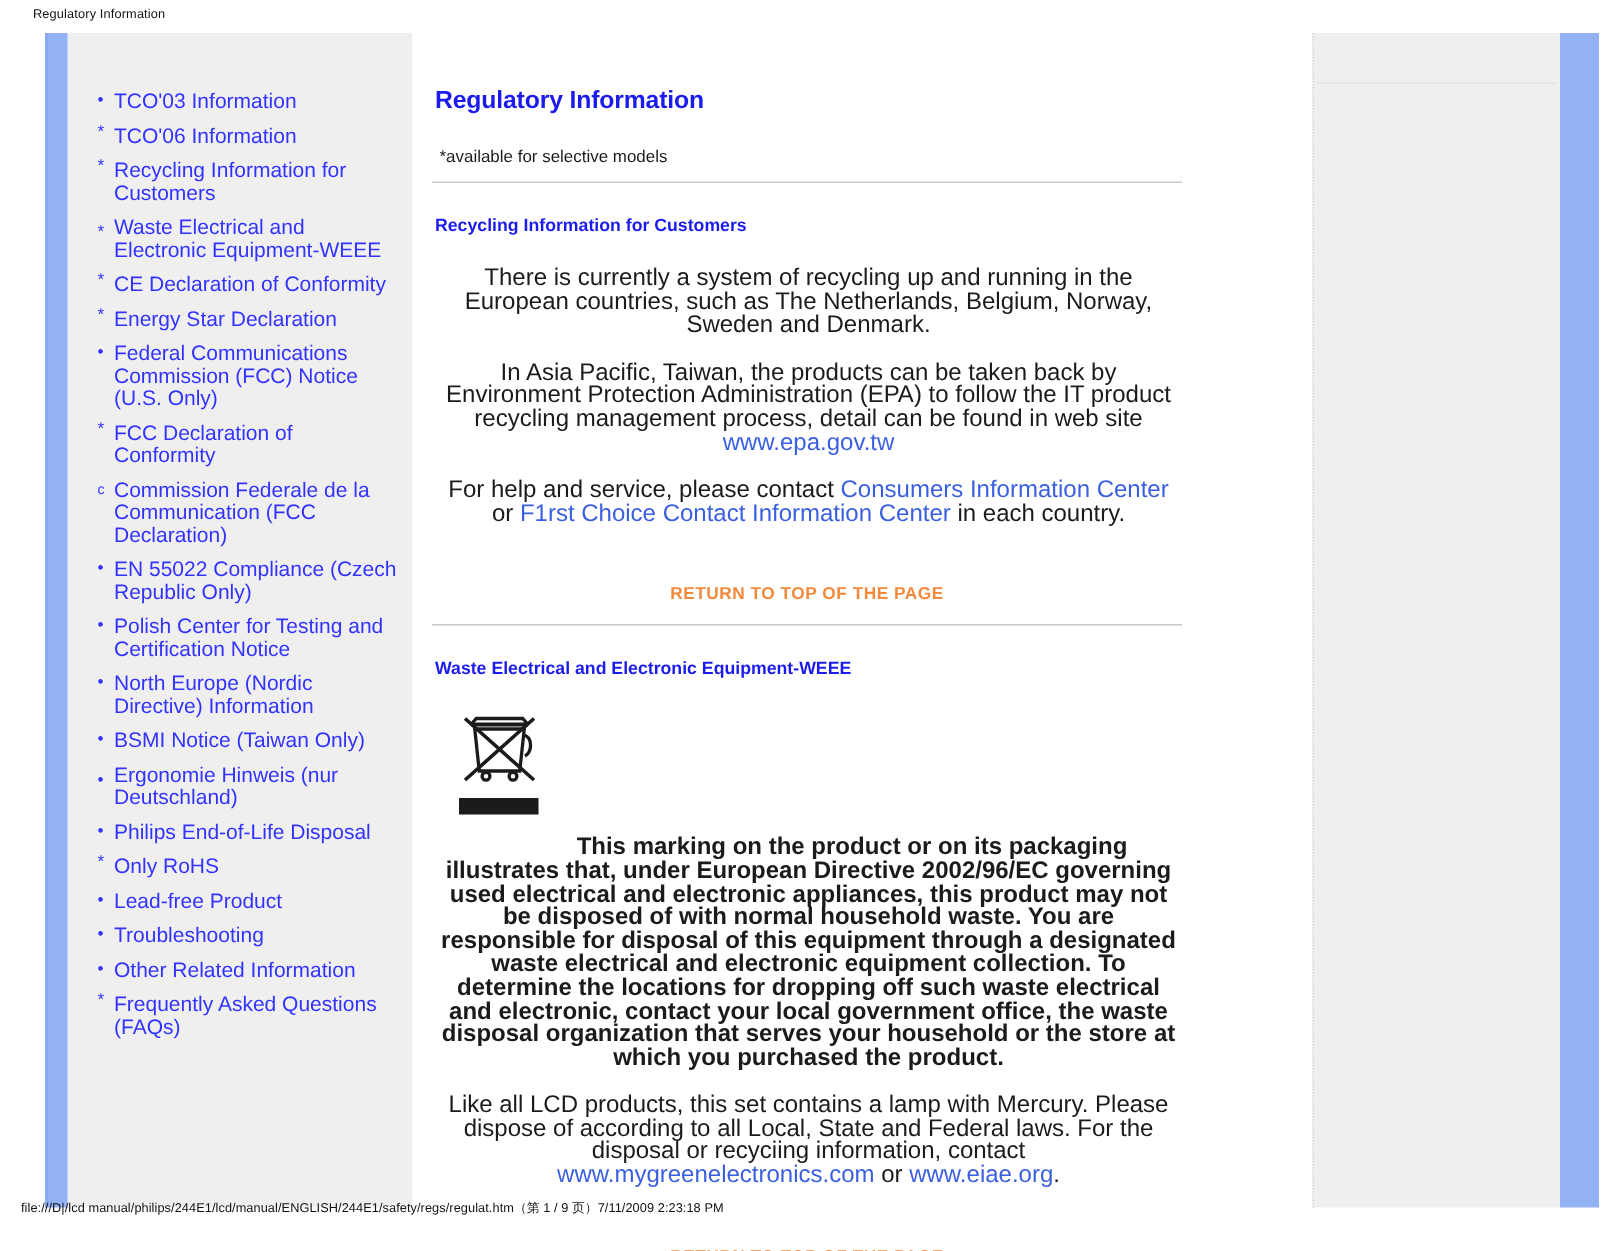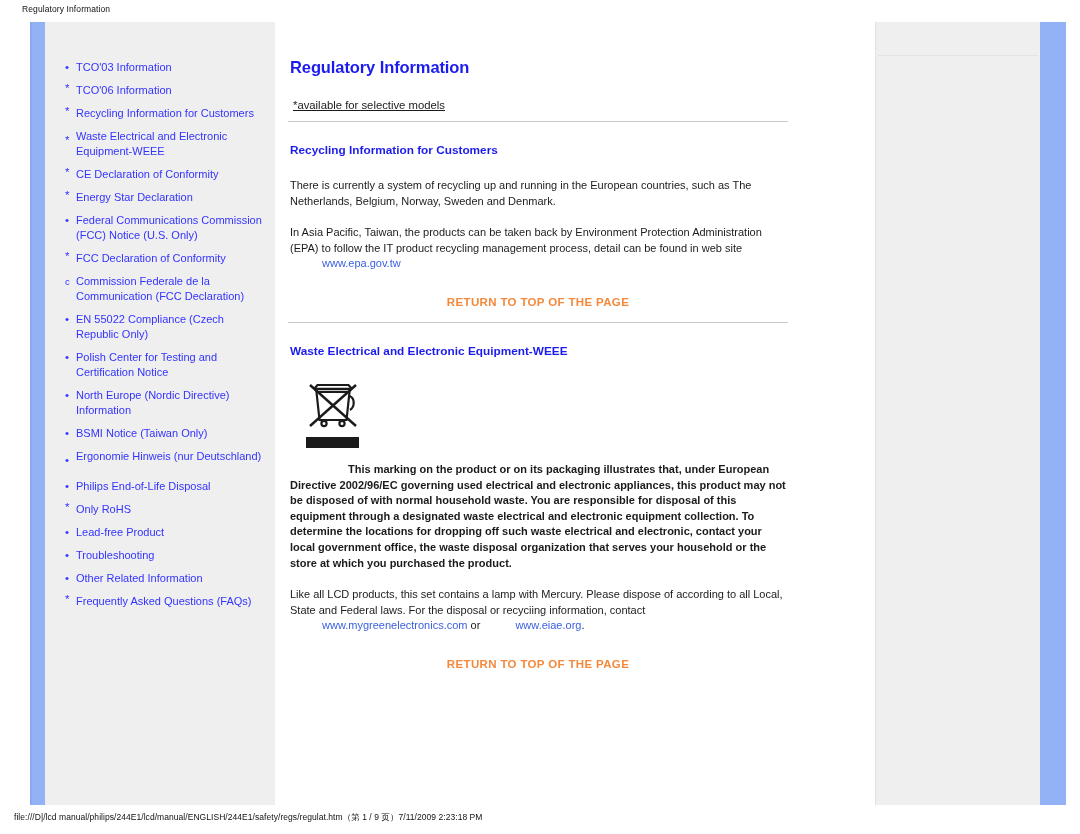--- a/index.html
+++ b/index.html
@@ -21,21 +21,21 @@
     position: absolute;
     top: 4px;
     left: 22px;
     font-size: 8.5px;
     color: #111111;
     letter-spacing: 0.1px;
     font-family: "Liberation Sans", sans-serif;
   }
   .print-footer {
     position: absolute;
-    bottom: 10px;
+    bottom: 22px;
     left: 14px;
     font-size: 8.5px;
     color: #111111;
     letter-spacing: 0.05px;
     white-space: nowrap;
     font-family: "Liberation Sans", sans-serif;
   }
 
   
   .page {
@@ -92,21 +92,21 @@
   .nav-item .bullet.lowered {
     line-height: 22px;
   }
   .nav-item .bullet.letter {
     font-size: 9.5px;
     line-height: 15px;
   }
   .nav-item a,
   .nav-item .lbl {
     color: #3333ff;
-    font-size: 11px;
+    font-size: 14px;
     line-height: 15px;
     text-decoration: none;
     display: block;
   }
 
   
   .content {
     position: absolute;
     top: 0;
     left: 245px;
@@ -124,55 +124,53 @@
     color: #1b1bee;
     font-size: 16.5px;
     font-weight: bold;
     margin: 0 0 22px 2px;
     letter-spacing: -0.1px;
   }
   .note {
     font-size: 11.3px;
     color: #1b1b1b;
     margin: 0 0 10px 5px;
-    text-decoration: underline;
   }
   hr.rule {
     border: none;
     border-top: 1px solid #c9c9c9;
     margin: 0 0 21px 0;
     width: 500px;
   }
   h2.sec-title {
     color: #1b1bee;
     font-size: 11.8px;
     font-weight: bold;
     margin: 0 0 21px 2px;
   }
   p.body {
-    font-size: 11px;
+    font-size: 16px;
     color: #1b1b1b;
     line-height: 15.6px;
     margin: 0 0 16px 2px;
-    text-align: left;
+    text-align: center;
   }
   a.inline {
     color: #3a5fe0;
     text-decoration: none;
-    margin-left: 32px;
   }
   .return-top {
     display: block;
     text-align: center;
     color: #f4893c;
     font-size: 11.5px;
     font-weight: bold;
     letter-spacing: 0.35px;
     text-decoration: none;
-    margin: 24px 0 14px 0;
+    margin: 40px 0 14px 0;
     width: 500px;
   }
 
   
   .weee-wrap {
     margin: 18px 0 0 17px;
     width: 60px;
   }
   .weee-bar {
     width: 53px;
@@ -323,20 +321,21 @@
 
       <hr class="rule">
 
       <h2 class="sec-title">Recycling Information for Customers</h2>
 
       <p class="body">There is currently a system of recycling up and running in the European countries, such as The Netherlands, Belgium, Norway, Sweden and Denmark.</p>
 
       <p class="body"><span>In Asia Pacific, Taiwan, the products can be taken back by Environment Protection Administration (EPA) to follow the IT product recycling management process, detail can be found in web site </span><a class="inline" href="#">www.epa.gov.tw</a></p>
 
 
+      <p class="body"><span>For help and service, please contact </span><a class="inline" href="#">Consumers Information Center</a><span> or </span><a class="inline" href="#">F1rst Choice Contact Information Center</a><span> in each country.</span></p>
 
       <a class="return-top" href="#">RETURN TO TOP OF THE PAGE</a>
 
       <hr class="rule">
 
       <h2 class="sec-title">Waste Electrical and Electronic Equipment-WEEE</h2>
 
 
       <div class="weee-wrap">
         <svg width="56" height="52" viewBox="0 0 56 52">

